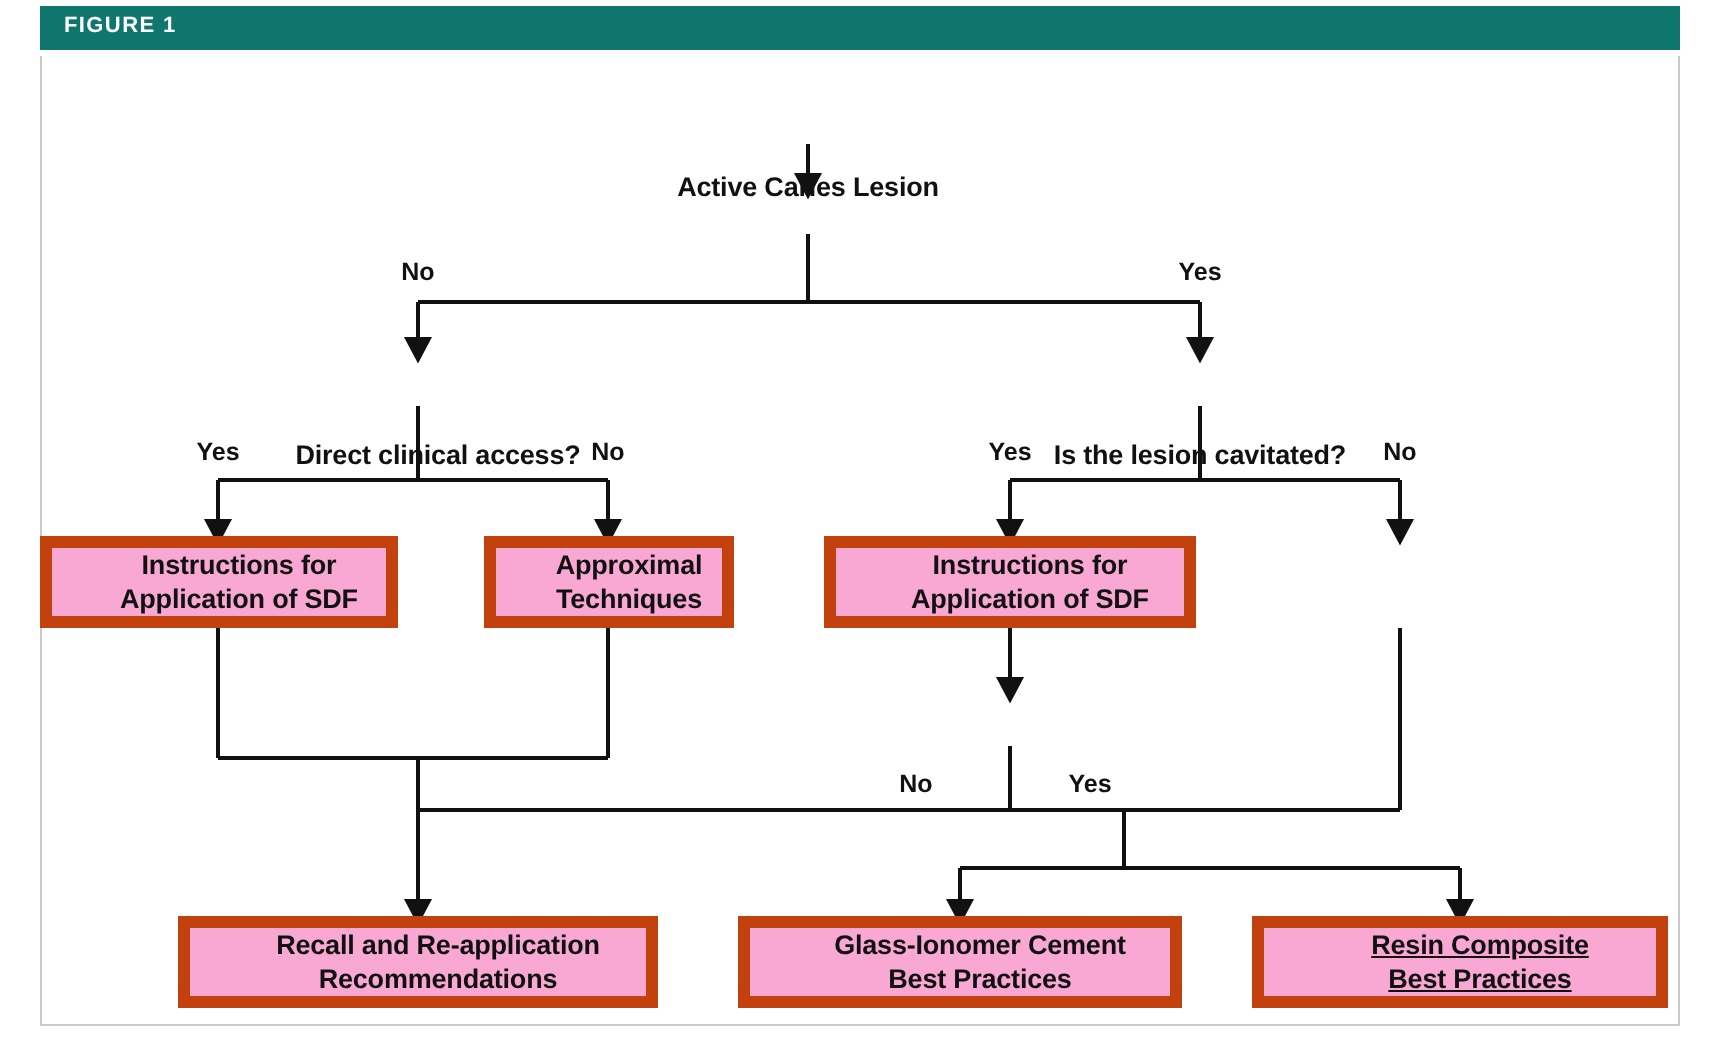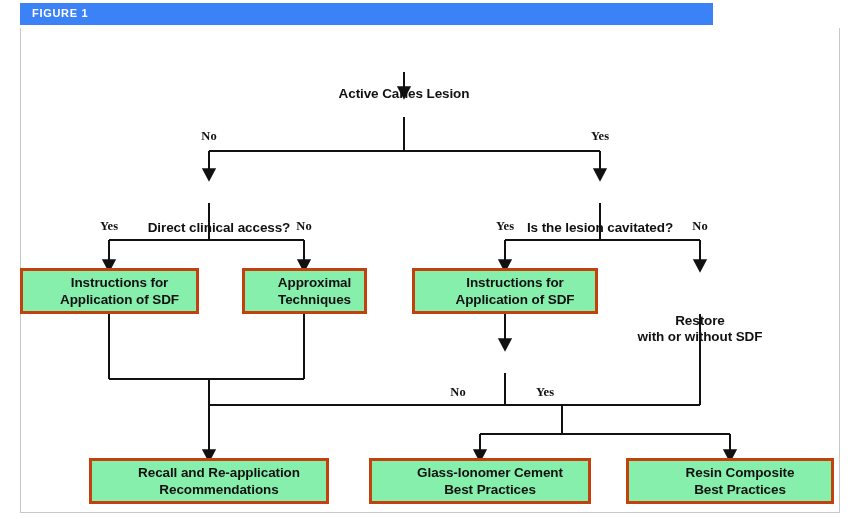--- a/index.html
+++ b/index.html
@@ -16,23 +16,23 @@
     width: 860px;
     height: 519px;
     background: #ffffff;
     overflow: hidden;
   }
   
   #figure-header {
     position: absolute;
     left: 20px;
     top: 3px;
-    width: 693px;
+    width: 820px;
     height: 22px;
-    background: #3b82f6;
+    background: #0f766e;
     box-sizing: border-box;
   }
   #figure-header .label {
     position: absolute;
     left: 12px;
     top: 4px;
     color: #ffffff;
     font-size: 11px;
     font-weight: bold;
     letter-spacing: 0.7px;
@@ -69,43 +69,43 @@
     color: #111111;
     line-height: 16px;
     font-family: "Liberation Sans", sans-serif;
     white-space: pre-line;
     letter-spacing: -0.1px;
     margin-top: 38px;
   }
   
   .node-box {
     position: absolute;
-    background: #86efac;
-    border: 3px solid #c2410c;
+    background: #f9a8d4;
+    border: 6px solid #c2410c;
     box-sizing: border-box;
     display: flex;
     align-items: center;
     justify-content: center;
     text-align: center;
     font-size: 13.5px;
     font-weight: bold;
     color: #111111;
     line-height: 17px;
     font-family: "Liberation Sans", sans-serif;
     white-space: pre-line;
     letter-spacing: -0.1px;
     padding-left: 20px;
   }
   
   .edge-label {
     position: absolute;
     font-size: 12.5px;
     font-weight: bold;
     color: #111111;
-    font-family: Liberation Serif, serif;
+    font-family: Liberation Sans, sans-serif;
     white-space: nowrap;
     text-align: center;
   }
 </style>
 </head>
 <body>
 
 <div id="figure-root">
 
   <div id="figure-header">
@@ -158,40 +158,38 @@
     </g>
   </svg>
 
   <div class="node-text" style="left:284px; top:48px; width:240px;">Active Caries Lesion</div>
 
 
   <div class="node-text" style="left:109px; top:182px; width:220px;">Direct clinical access?</div>
 
   <div class="node-text" style="left:490px; top:182px; width:220px;">Is the lesion cavitated?</div>
 
-  <div class="node-text" style="left:610px; top:275px; width:180px;">Restore
-with or without SDF</div>
 
 
   <div class="node-box" style="left:20px; top:268px; width:179px; height:46px;">Instructions for
 Application of SDF</div>
 
   <div class="node-box" style="left:242px; top:268px; width:125px; height:46px;">Approximal
 Techniques</div>
 
   <div class="node-box" style="left:412px; top:268px; width:186px; height:46px;">Instructions for
 Application of SDF</div>
 
   <div class="node-box" style="left:89px; top:458px; width:240px; height:46px;">Recall and Re-application
 Recommendations</div>
 
   <div class="node-box" style="left:369px; top:458px; width:222px; height:46px;">Glass-Ionomer Cement
 Best Practices</div>
 
-  <div class="node-box" style="left:626px; top:458px; width:208px; height:46px;">Resin Composite
+  <div class="node-box" style="left:626px; top:458px; width:208px; height:46px;text-decoration:underline;">Resin Composite
 Best Practices</div>
 
   <div class="edge-label" style="left:181px; top:129px; width:56px;">No</div>
 
   <div class="edge-label" style="left:572px; top:129px; width:56px;">Yes</div>
 
   <div class="edge-label" style="left:81px; top:219px; width:56px;">Yes</div>
 
   <div class="edge-label" style="left:276px; top:219px; width:56px;">No</div>
 

